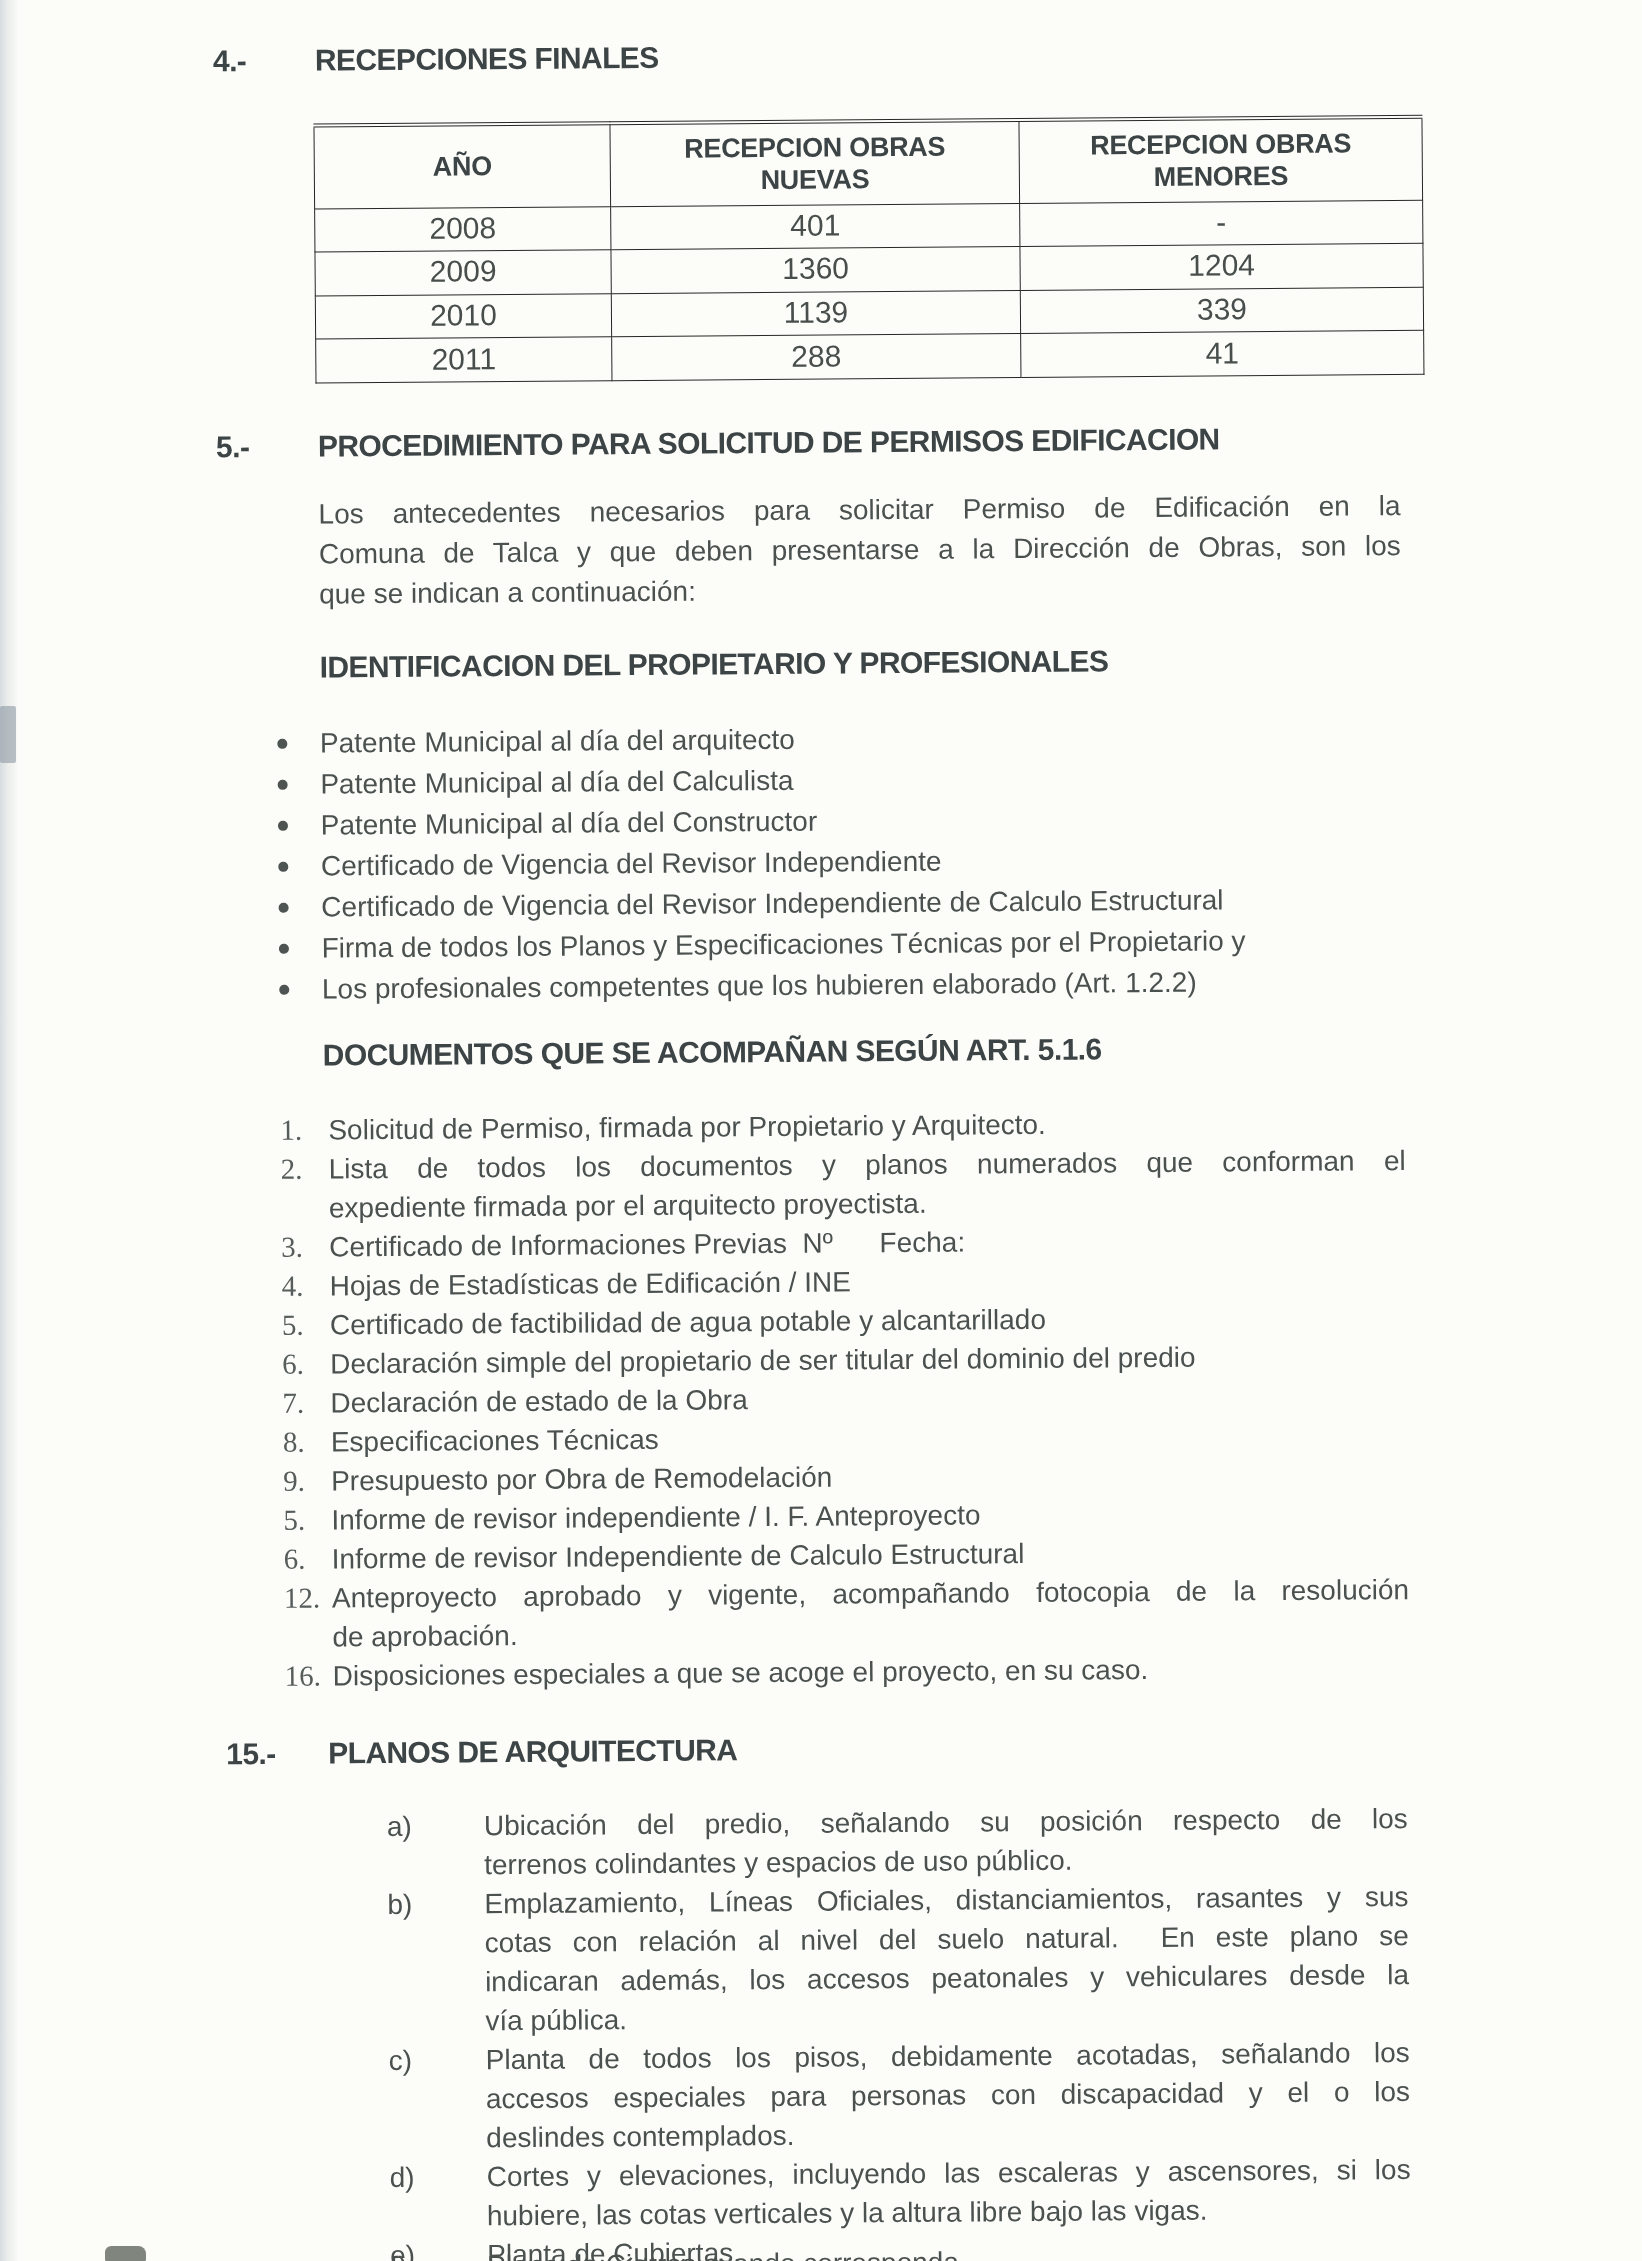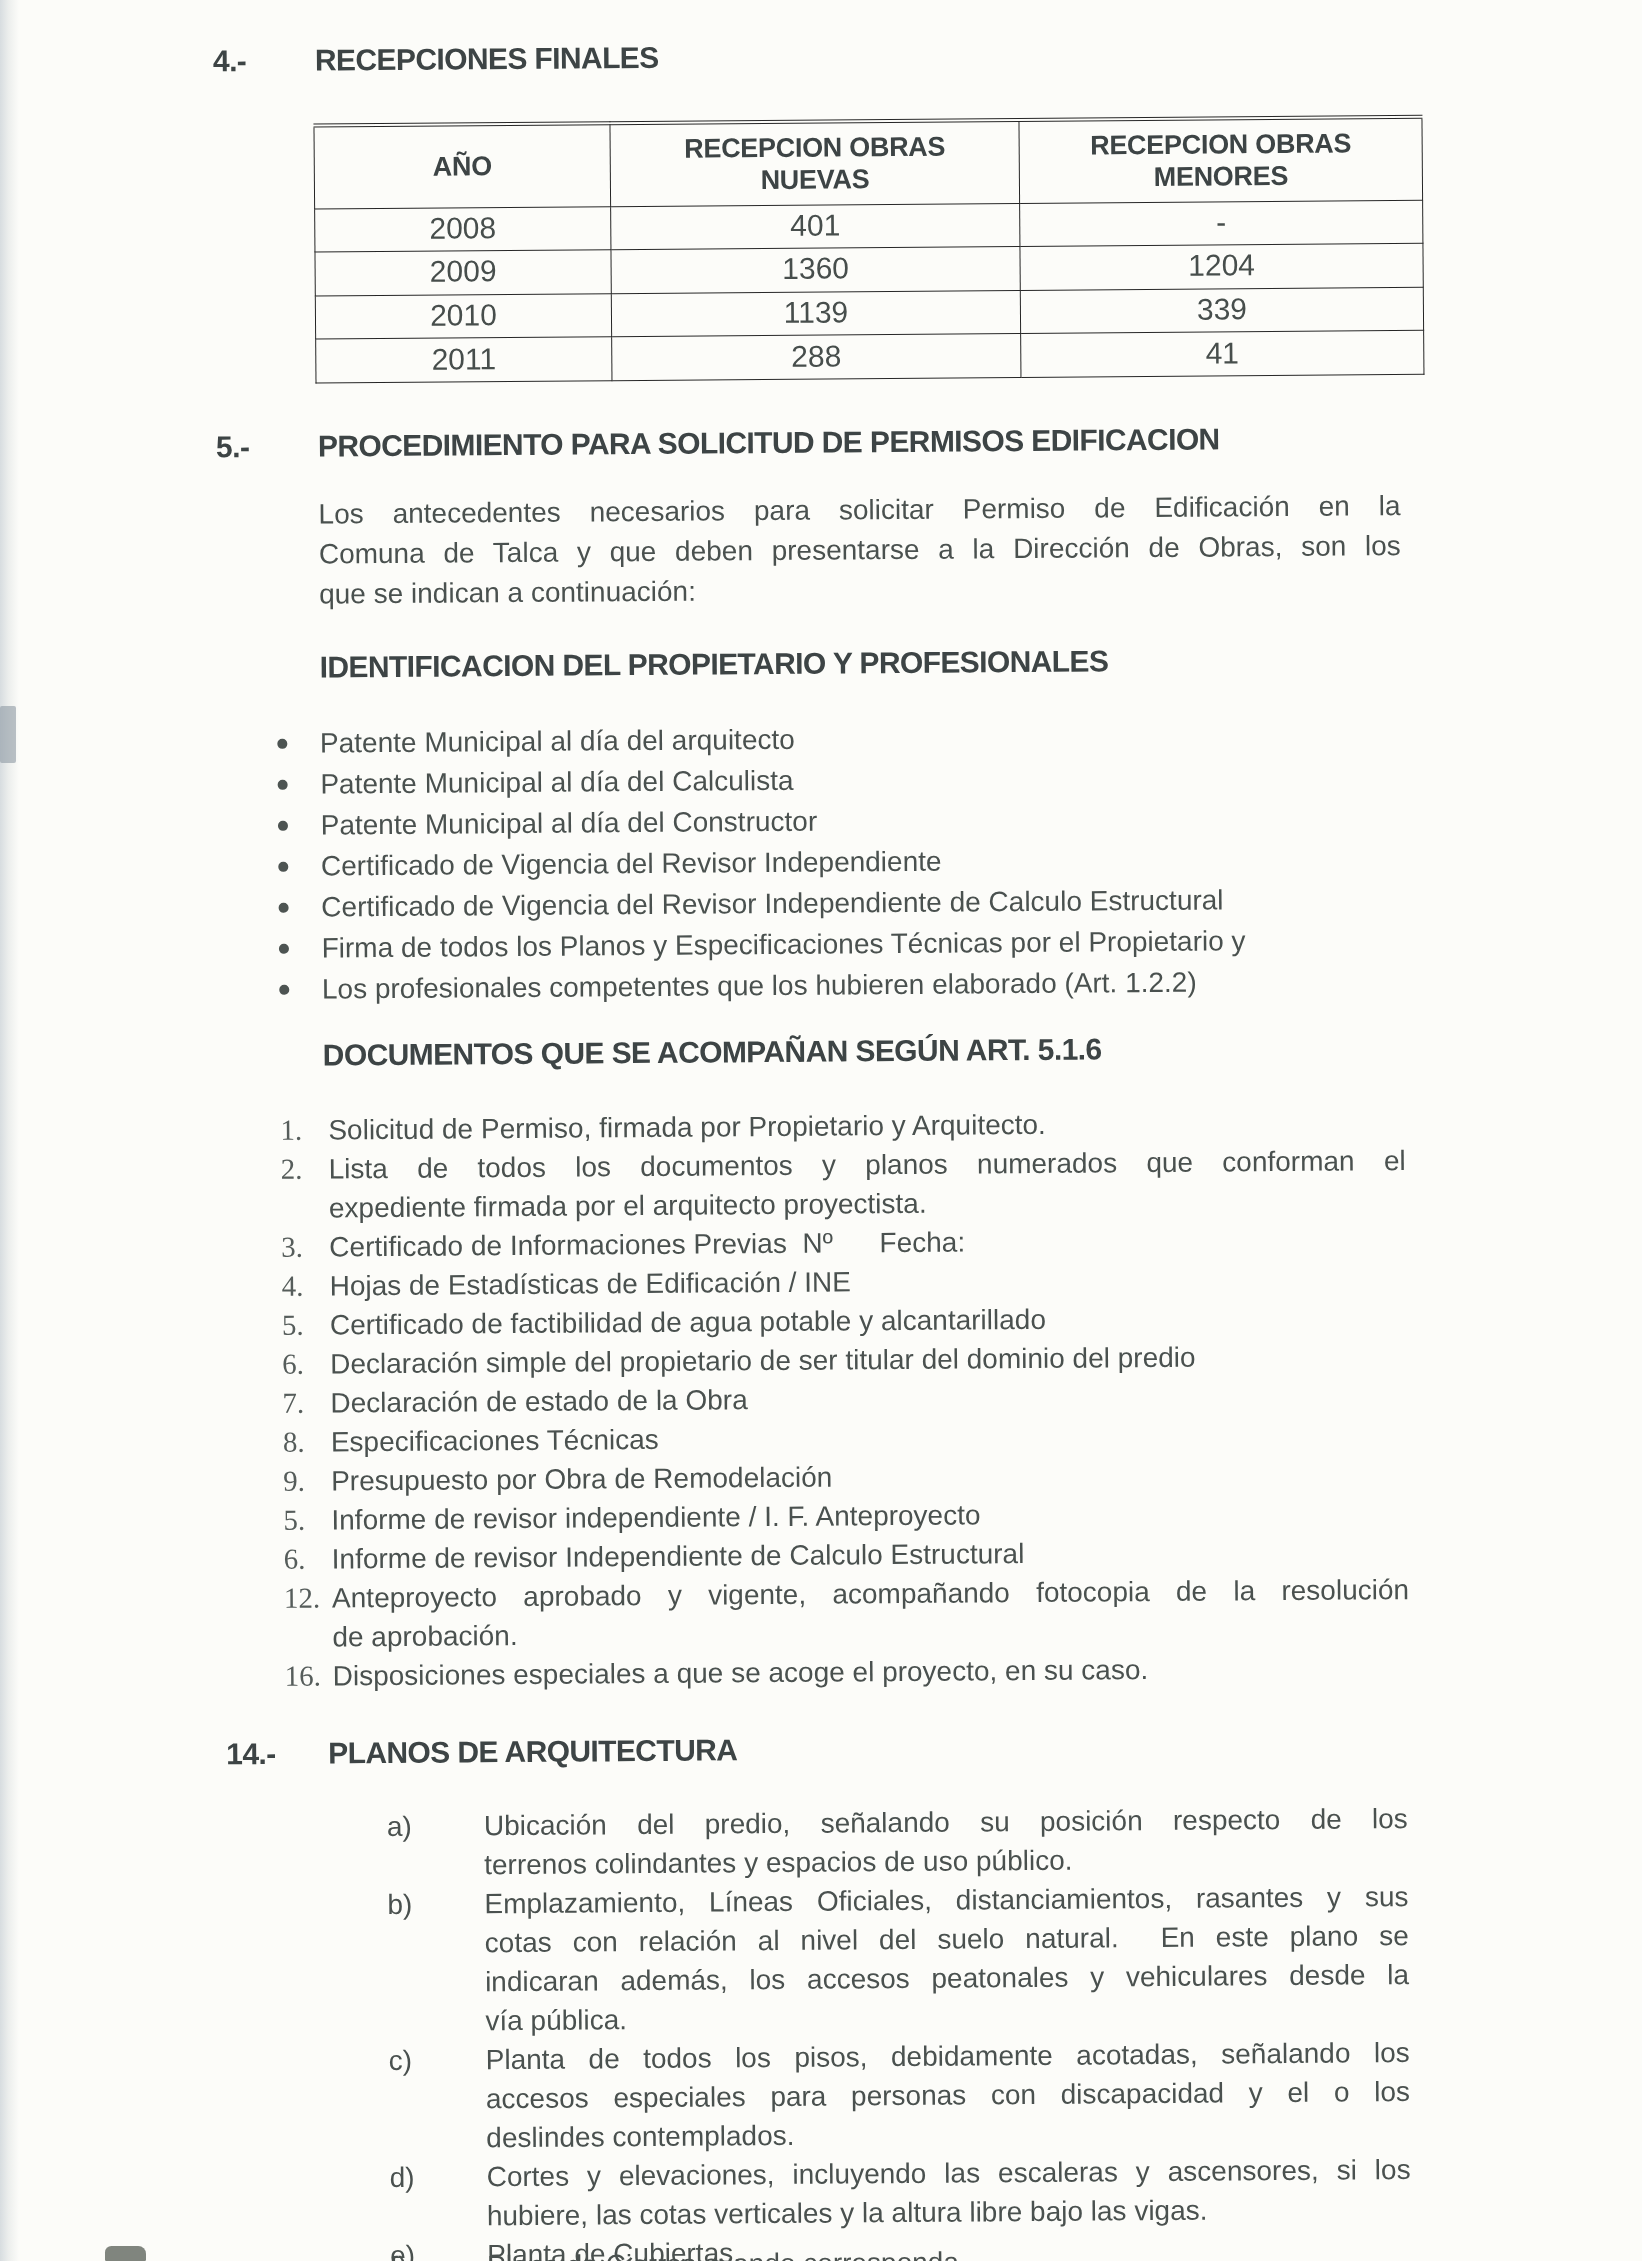--- a/index.html
+++ b/index.html
@@ -257,21 +257,21 @@
         </div>
       <div class="doc-item">
           <span class="num">16.</span>
           <div class="txt just-block">
             <div class="ll">Disposiciones especiales a que se acoge el proyecto, en su caso.</div>
           </div>
         </div>
     </div>
 
     <div class="sec-head mt-s14">
-      <span class="n">14.-</span>
+      <span class="n">15.-</span>
       <span class="t">PLANOS DE ARQUITECTURA</span>
     </div>
 
     <div class="s14-list">
       <div class="s14-item">
           <span class="letter">a)</span>
           <div class="txt just-block">
             <div class="jl">Ubicación del predio, señalando su posición respecto de los</div>
             <div class="ll">terrenos colindantes y espacios de uso público.</div>
           </div>

